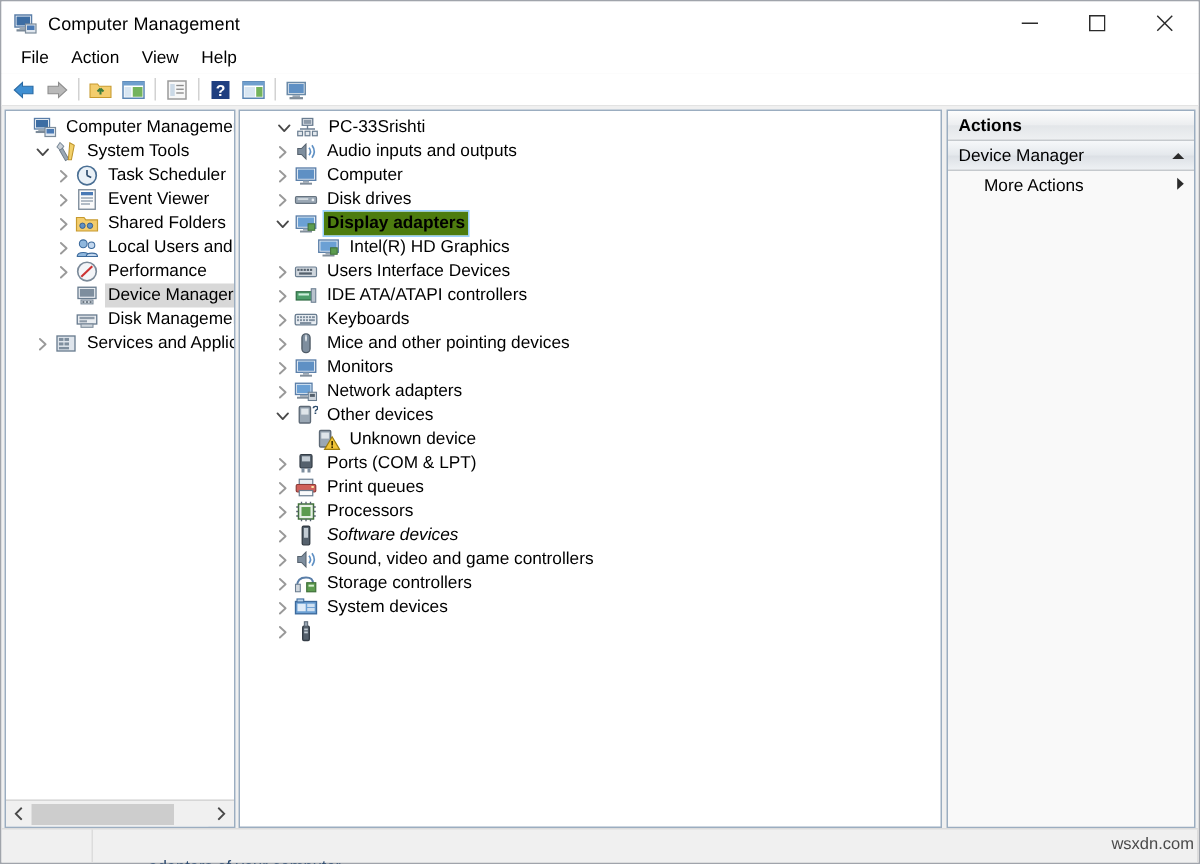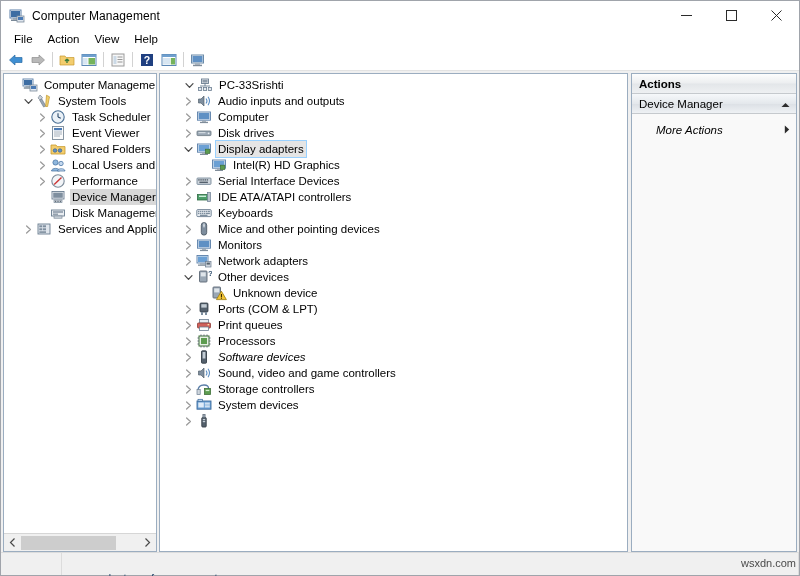--- a/index.html
+++ b/index.html
@@ -152,22 +152,23 @@
     height: 16px;
     flex: none;
     margin-right: 4px;
     position: relative;
   }
   .row .lbl {
     padding: 0 2px;
     line-height: 16px;
   }
   .row.sel-active .lbl {
-    background: #e5e5e5;
+    background: #4d7c0f;
     outline: 1px solid #99d1ff;
+    font-weight: bold;
   }
   .row.sel-inactive .lbl {
     background: #d8d8d8;
   }
 
   
   .hscroll {
     height: 17px;
     min-height: 17px;
     background: #f0f0f0;
@@ -205,24 +206,23 @@
     display: flex;
     align-items: center;
     padding: 0 6px 0 7px;
     font-size: 11.5px;
   }
   .actions-group .grow { flex: 1; }
   .actions-body { flex:1; background:#f9f9f9; padding-top:4px;}
   .action-item {
     height: 18px;
     display: flex;
-    align-items: flex-end;
+    align-items: flex-start;
     padding: 0 6px 0 24px;
     font-size: 11.5px;
-    font-style: italic;
   }
   .action-item .grow { flex:1; }
 
   
   .statusbar {
     height: 22px;
     min-height: 22px;
     background: #f0f0f0;
     border-top: 1px solid #dcdcdc;
     display: flex;
@@ -600,21 +600,21 @@
             </span>
             <span class="ico"><svg width="16" height="16" viewBox="0 0 16 16">
                 <rect x="1" y="5" width="14" height="6.4" rx="0.8" fill="#cfd6dd" stroke="#6a7d90" stroke-width="0.8"></rect>
                 <rect x="2.2" y="6.2" width="1.5" height="1.4" fill="#55616d"></rect>
                 <rect x="4.3" y="6.2" width="1.5" height="1.4" fill="#55616d"></rect>
                 <rect x="6.4" y="6.2" width="1.5" height="1.4" fill="#55616d"></rect>
                 <rect x="8.5" y="6.2" width="1.5" height="1.4" fill="#55616d"></rect>
                 <rect x="10.6" y="6.2" width="1.5" height="1.4" fill="#55616d"></rect>
                 <rect x="3.4" y="8.6" width="8.5" height="1.5" fill="#55616d"></rect>
               </svg></span>
-            <span class="lbl">Serial Interface Devices</span>
+            <span class="lbl">Users Interface Devices</span>
           </div>
           <div class="row" style="padding-left: 21px;">
             <span class="twisty">
               <svg width="9" height="9" viewBox="0 0 9 9">
                 <path d="M2.6 1 L6.4 4.5 L2.6 8" fill="none" stroke="#9a9a9a" stroke-width="1.25" stroke-linecap="round" stroke-linejoin="round"></path>
               </svg>
             </span>
             <span class="ico"><svg width="16" height="16" viewBox="0 0 16 16">
                 <rect x="1.5" y="5.5" width="11" height="5.5" fill="#4d9e6a" stroke="#2f6b44" stroke-width="0.8"></rect>
                 <rect x="3" y="6.6" width="7" height="1.4" fill="#cdeedb"></rect>

